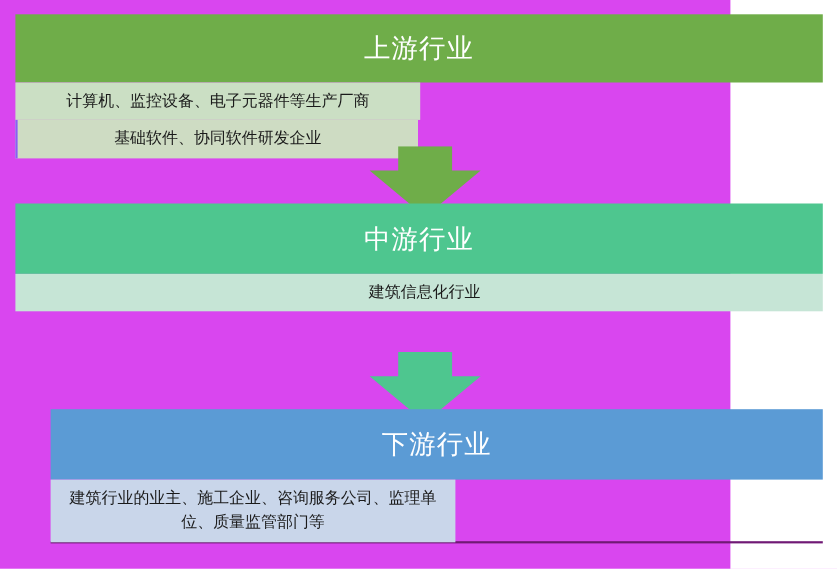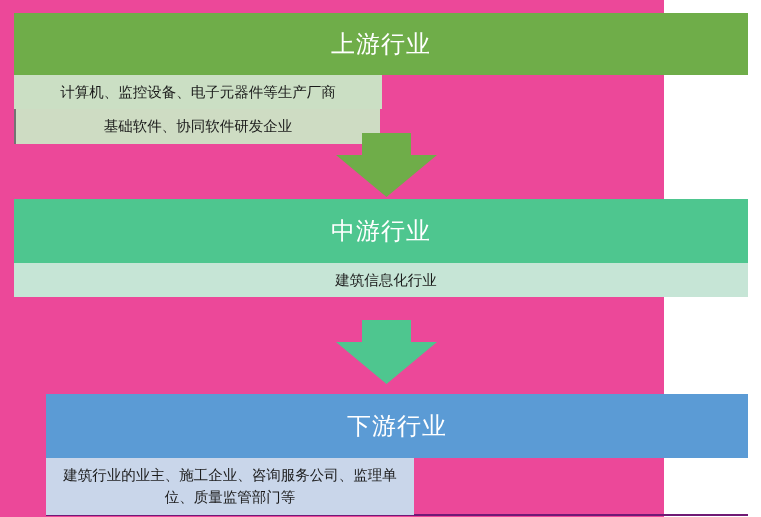--- a/index.html
+++ b/index.html
@@ -11,21 +11,21 @@
     width: 761px;
     height: 517px;
     font-family: "DejaVu Sans", "Liberation Sans", sans-serif;
     overflow: hidden;
   }
 
   #diagram {
     position: relative;
     width: 664px;
     height: 517px;
-    background: #ec4899;
+    background: #d946ef;
   }
 
   
   .tier {
     position: absolute;
     left: 14px;
     width: 734px;
     box-sizing: border-box;
   }
 
@@ -68,38 +68,38 @@
     background: #6fad49;
   }
   #tier-upstream .tier-body { height: 56px; }
   #tier-upstream .cell-left {
     width: 368px;
     background: #cbdfc4;
   }
   #tier-upstream .cell-right {
     width: 366px;
     background: #cedcc3;
-    border-left: 2px solid #737373;
+    border-left: 2px solid #8b5cf6;
   }
 
   
-  #tier-midstream { top: 199px; border-radius: 25px; }
+  #tier-midstream { top: 185px; border-radius: 25px; }
   #tier-midstream .tier-header {
     height: 64px;
     background: #4ec68f;
   }
   #tier-midstream .tier-body { height: 57px; }
   #tier-midstream .cell-full {
     width: 734px;
     background: #c6e5d6;
     padding-left: 20px;
   }
 
   
-  #tier-downstream { top: 394px; padding-left: 32px; }
+  #tier-downstream { top: 372px; padding-left: 32px; }
   #tier-downstream .tier-header {
     height: 64px;
     background: #5b9bd5;
   }
   #tier-downstream .tier-body {
     height: 58px;
     border-bottom: 2px solid #701a75;
   }
   #tier-downstream .cell-left {
     width: 368px;

